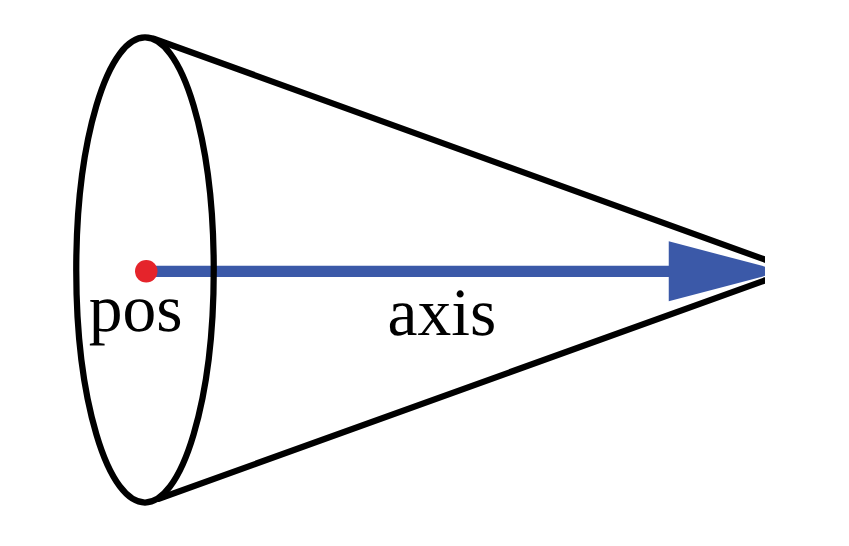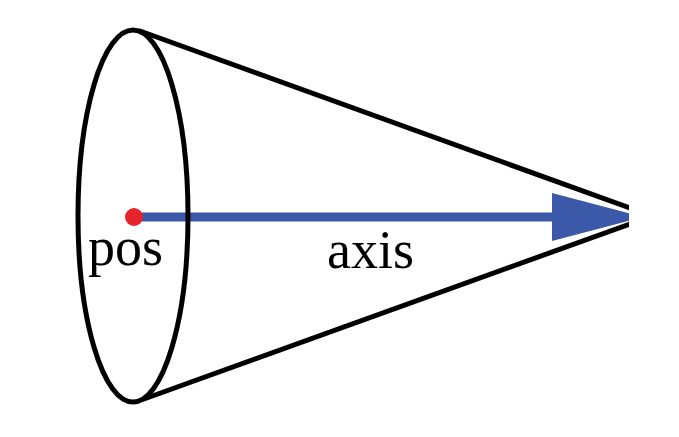--- a/index.html
+++ b/index.html
@@ -6,21 +6,20 @@
     margin: 0;
     padding: 0;
     background: #ffffff;
   }
   .stage {
     position: relative;
     width: 612px;
     height: 437px;
     background: #ffffff;
     overflow: hidden;
-    margin-left: 17px;
   }
   svg.diagram {
     display: block;
     width: 679px;
     height: 437px;
   }
   .label {
     font-family: "Liberation Serif", "DejaVu Serif", serif;
     font-size: 54px;
     fill: #000000;

